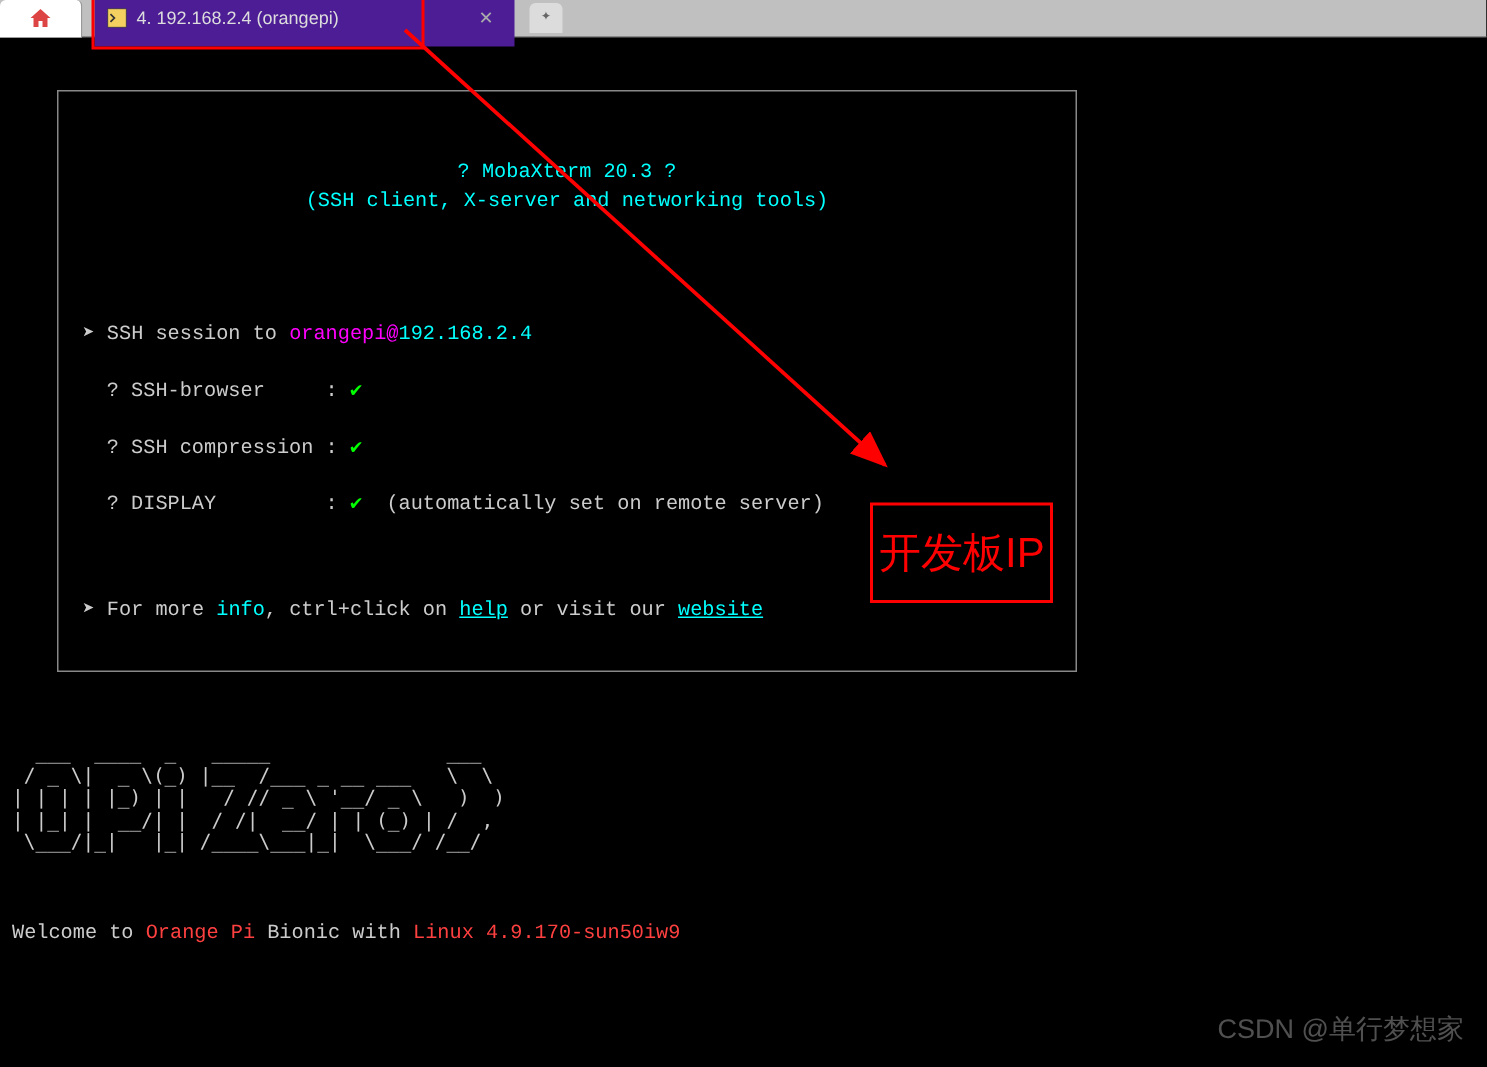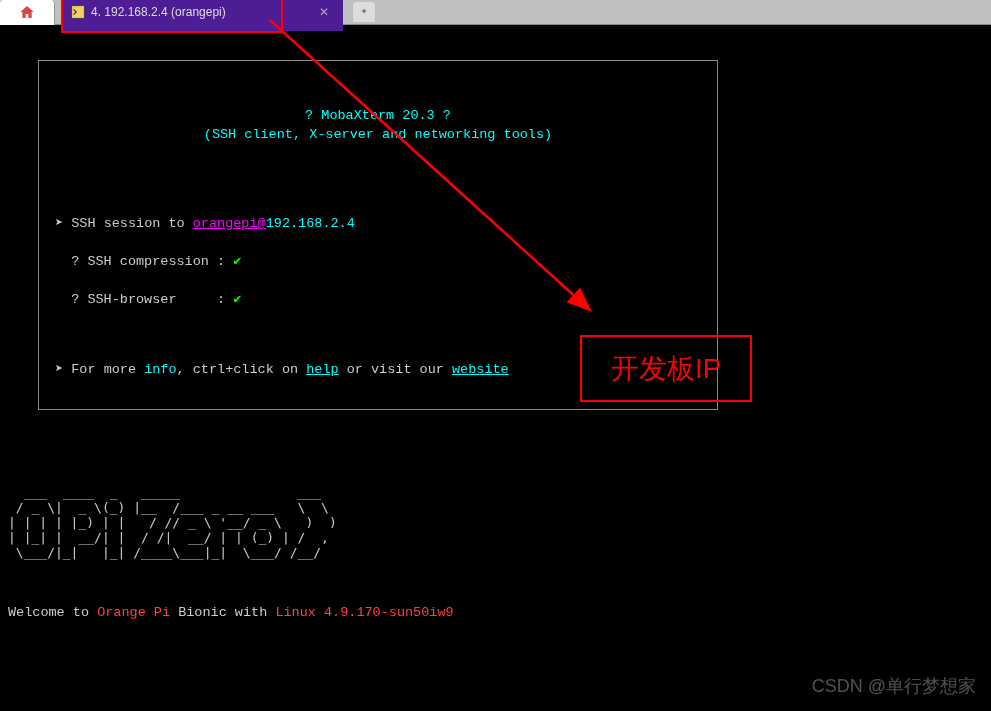--- a/index.html
+++ b/index.html
@@ -96,48 +96,48 @@
 }
 
 .box {
   border: 1px solid #888;
   margin: 14px 30px 10px 30px;
   padding: 8px 16px 10px 16px;
   width: 680px;
 }
 
 .cyan { color: #00ffff; }
-.magenta { color: #ff00ff; text-decoration: underline; }
+.magenta { color: #ff00ff; }
 .red { color: #ff4040; }
 .underline { text-decoration: underline; margin-top: 44px; }
 
 .check { color: #00ff00; font-weight: bold; }
 .arrow { color: #cccccc; }
 
 .ascii-art {
   color: #ccc;
   font-size: 13px;
   line-height: 1.15;
-  margin: 28px 0 6px 0;
+  margin: 0 0 6px 0;
   letter-spacing: 0px;
 }
 
 
 .annotation-arrow {
   position: absolute;
   pointer-events: none;
   z-index: 100;
 }
 .annotation-box {
   position: absolute;
   border: 2px solid red;
   color: red;
   font-family: Arial, "Microsoft YaHei", sans-serif;
   font-size: 28px;
-  padding: 12px 29px;
+  padding: 12px 4px;
   z-index: 100;
   background: transparent;
 }
 
 .watermark {
   position: absolute;
   right: 15px;
   bottom: 12px;
   color: rgba(200,200,200,0.4);
   font-family: Arial, sans-serif;
@@ -166,22 +166,23 @@
 </div>
 
 <div class="terminal">
 <div class="box">
 <div style="text-align:center">
 <span class="cyan">?</span> <span class="cyan">MobaXterm 20.3</span> <span class="cyan">?</span>
 <div class="cyan">(SSH client, X-server and networking tools)</div>
 </div>
 <div style="height:14px"></div>
 <div><span class="arrow">➤ </span><span>SSH session to </span><span class="magenta">orangepi</span><span class="magenta">@</span><span class="cyan">192.168.2.4</span></div>
+<div>  <span>? SSH-browser     :</span> <span class="check">✔</span></div>
 <div>  <span>? SSH compression :</span> <span class="check">✔</span></div>
-<div>  <span>? SSH-browser     :</span> <span class="check">✔</span></div>
+<div>  <span>? DISPLAY         :</span> <span class="check">✔</span>  <span>(automatically set on remote server)</span></div>
 <div style="height:14px"></div>
 <div><span class="arrow">➤ </span><span>For more </span><span class="cyan">info</span><span>, ctrl+click on </span><span class="cyan underline">help</span><span> or visit our </span><span class="cyan underline">website</span></div>
 </div>
 
 <pre class="ascii-art">  ___  ____  _   _____               ___
  / _ \|  _ \(_) |__  /___ _ __ ___   \  \
 | | | | |_) | |   / // _ \ '__/ _ \   )  )
 | |_| |  __/| |  / /|  __/ | | (_) | /  ,
  \___/|_|   |_| /____\___|_|  \___/ /__/</pre>
 

